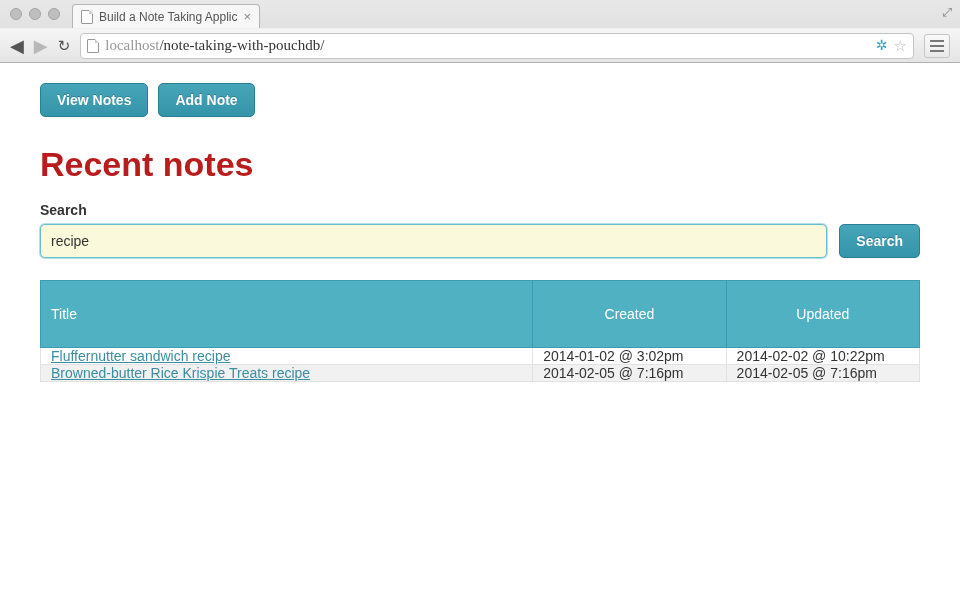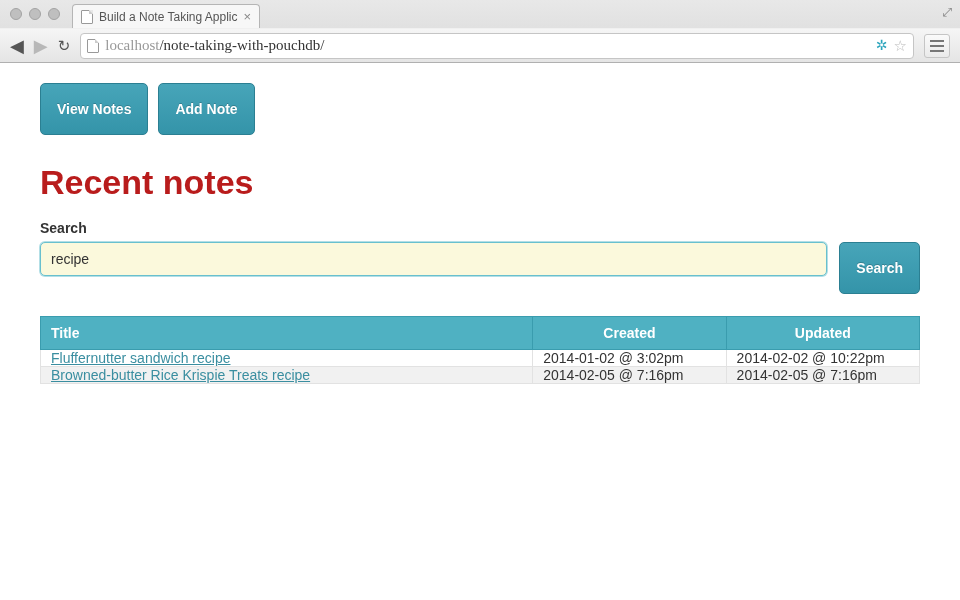--- a/index.html
+++ b/index.html
@@ -139,21 +139,21 @@
     
     .page {
       padding: 20px 40px;
     }
     .btn-row { display: flex; gap: 10px; margin-bottom: 28px; }
     .btn {
       background: linear-gradient(#47a5b9, #3494a9);
       border: 1px solid #2b7f92;
       color: #fff;
       font-weight: bold;
-      padding: 17px 16px;
+      padding: 8px 16px;
       border-radius: 5px;
       font-size: 14px;
       text-shadow: 0 -1px 0 rgba(0,0,0,0.2);
       cursor: pointer;
     }
     h1.page-title {
       font-size: 34px;
       font-weight: bold;
       margin-bottom: 18px;
       color: #b91c1c;
@@ -184,22 +184,22 @@
     .notes-table {
       width: 100%;
       border: 1px solid #d6d6d6;
       border-collapse: collapse;
       font-size: 14px;
     }
     .notes-table th {
       background: #4fb1c2;
       color: #fff;
       text-align: left;
-      font-weight: bold;
-      padding: 8px 10px;
+      font-weight: normal;
+      padding: 25px 10px;
       border: 1px solid #3a9cae;
     }
     .notes-table th.center { text-align: center; }
     .notes-table td {
       padding: 0 10px;
       border: 1px solid #e2e2e2;
     }
     .notes-table tr:nth-child(odd) td { background: #fff; }
     .notes-table tr:nth-child(even) td { background: #f1f1f1; }
     .notes-table a { color: #3a8ea0; text-decoration: underline; }

